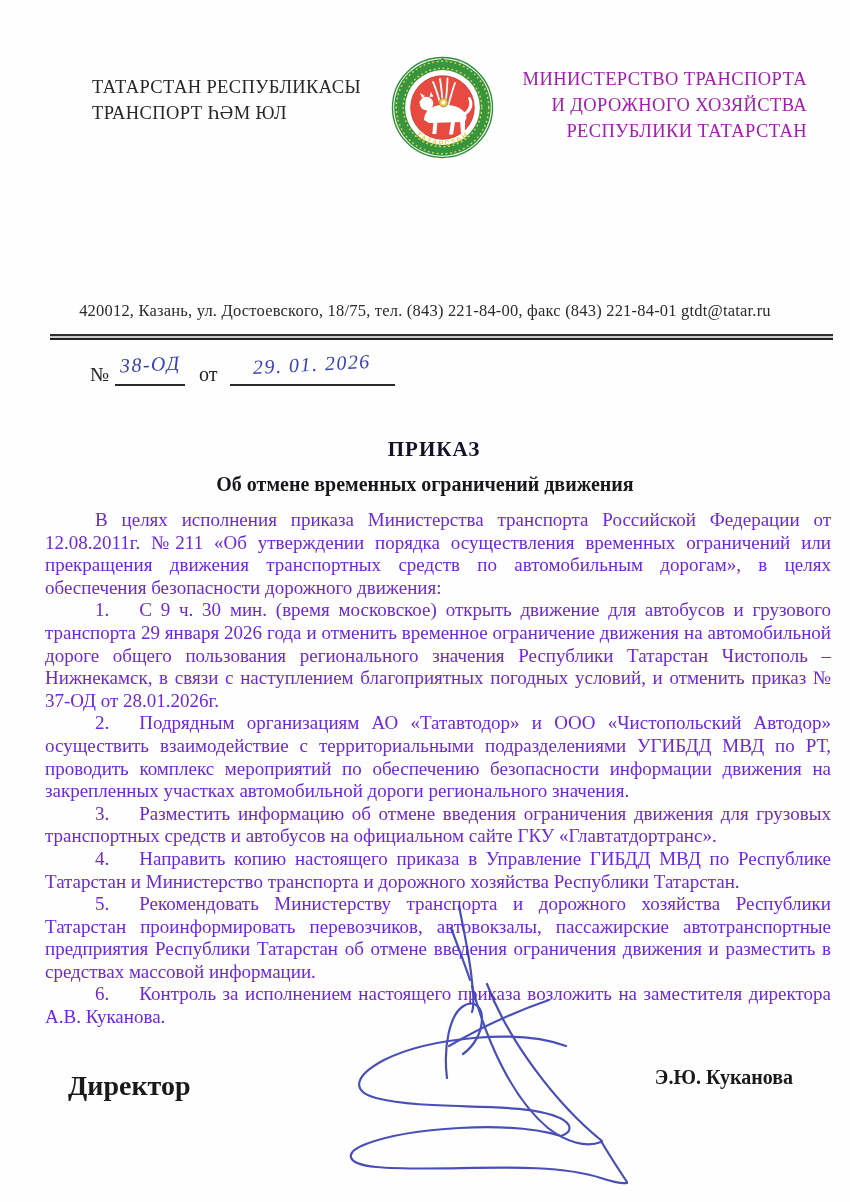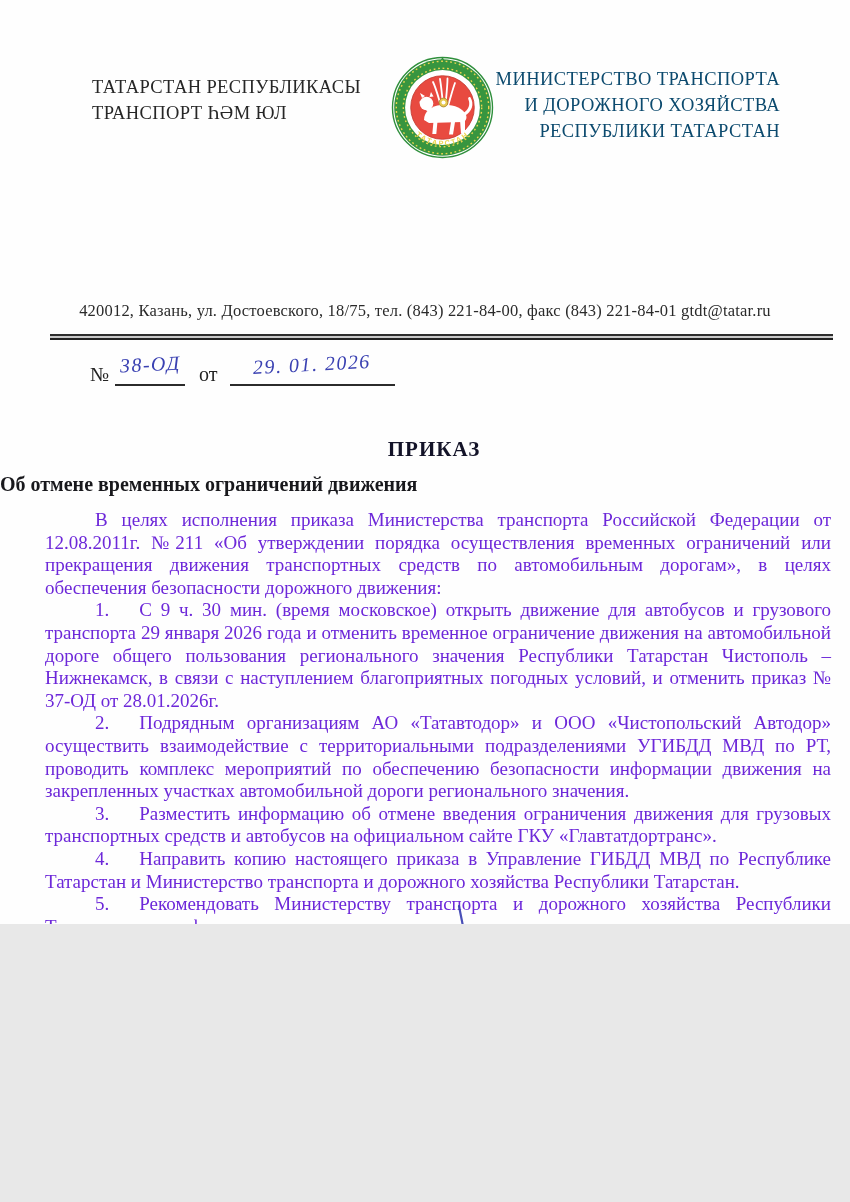--- a/index.html
+++ b/index.html
@@ -1,28 +1,28 @@
 <!DOCTYPE html>
 <html><head>
 <meta charset="utf-8">
 <style>
   * { margin:0; padding:0; box-sizing:border-box; }
   body { background:#e8e8e8; font-family:"Liberation Serif", serif; }
   .page {
-    position:relative; width:850px; height:924px; margin:0 auto;
+    position:relative; width:850px; height:1202px; margin:0 auto;
     background:#fefefe; color:#1d1d1d; overflow:hidden;
   }
   
   .org-left {
     position:absolute; left:92px; top:74px; width:270px;
     font-size:18.5px; line-height:26px; letter-spacing:.4px; color:#262626;
   }
   .org-right {
-    position:absolute; right:70px; top:66px; width:290px; text-align:right;
-    font-size:18.5px; line-height:26px; letter-spacing:.4px; color:#0c4a6e;
+    position:absolute; right:43px; top:66px; width:290px; text-align:right;
+    font-size:18.5px; line-height:26px; letter-spacing:.4px; color:#a21caf;
   }
   .emblem { position:absolute; left:391px; top:56px; width:103px; height:106px; }
   
   .institution {
     position:absolute; left:0; right:0; top:177px; text-align:center;
     font-size:19.5px; line-height:24.5px; letter-spacing:.3px; color:#242424;
   }
   .address {
     position:absolute; left:0; right:0; top:301px; text-align:center;
     font-size:16.5px; color:#2a2a2a; letter-spacing:.2px;
@@ -39,21 +39,21 @@
   }
   .b1 { width:70px; margin:0 14px 0 6px; }
   .b2 { width:165px; margin-left:12px; }
   .hand {
     display:inline-block; font-style:italic; color:#3a41b2; font-size:20px;
     letter-spacing:1.5px; transform:rotate(-3deg) translateY(-3px); white-space:nowrap;
   }
   
   .title { position:absolute; left:0; right:0; top:437px; text-align:center;
            font-weight:bold; font-size:21px; letter-spacing:1px; color:#131328;margin-left:18px; }
-  .subtitle { position:absolute; left:0; right:0; top:473px; text-align:left;
+  .subtitle { position:absolute; left:0; right:0; top:473px; text-align:center;
               font-weight:bold; font-size:20px; color:#18181c; }
   
   .doc-body {
     position:absolute; left:45px; top:509px; width:786px;
     font-size:19px; line-height:22.6px; text-align:justify; color:#6d28d9;
   }
   .doc-body p { text-indent:50px; margin:0; }
   .num { padding-right:30px; }
   
   .sig-post { position:absolute; left:68px; top:1070px; font-weight:bold; font-size:28px; color:#1a1a1a; }

